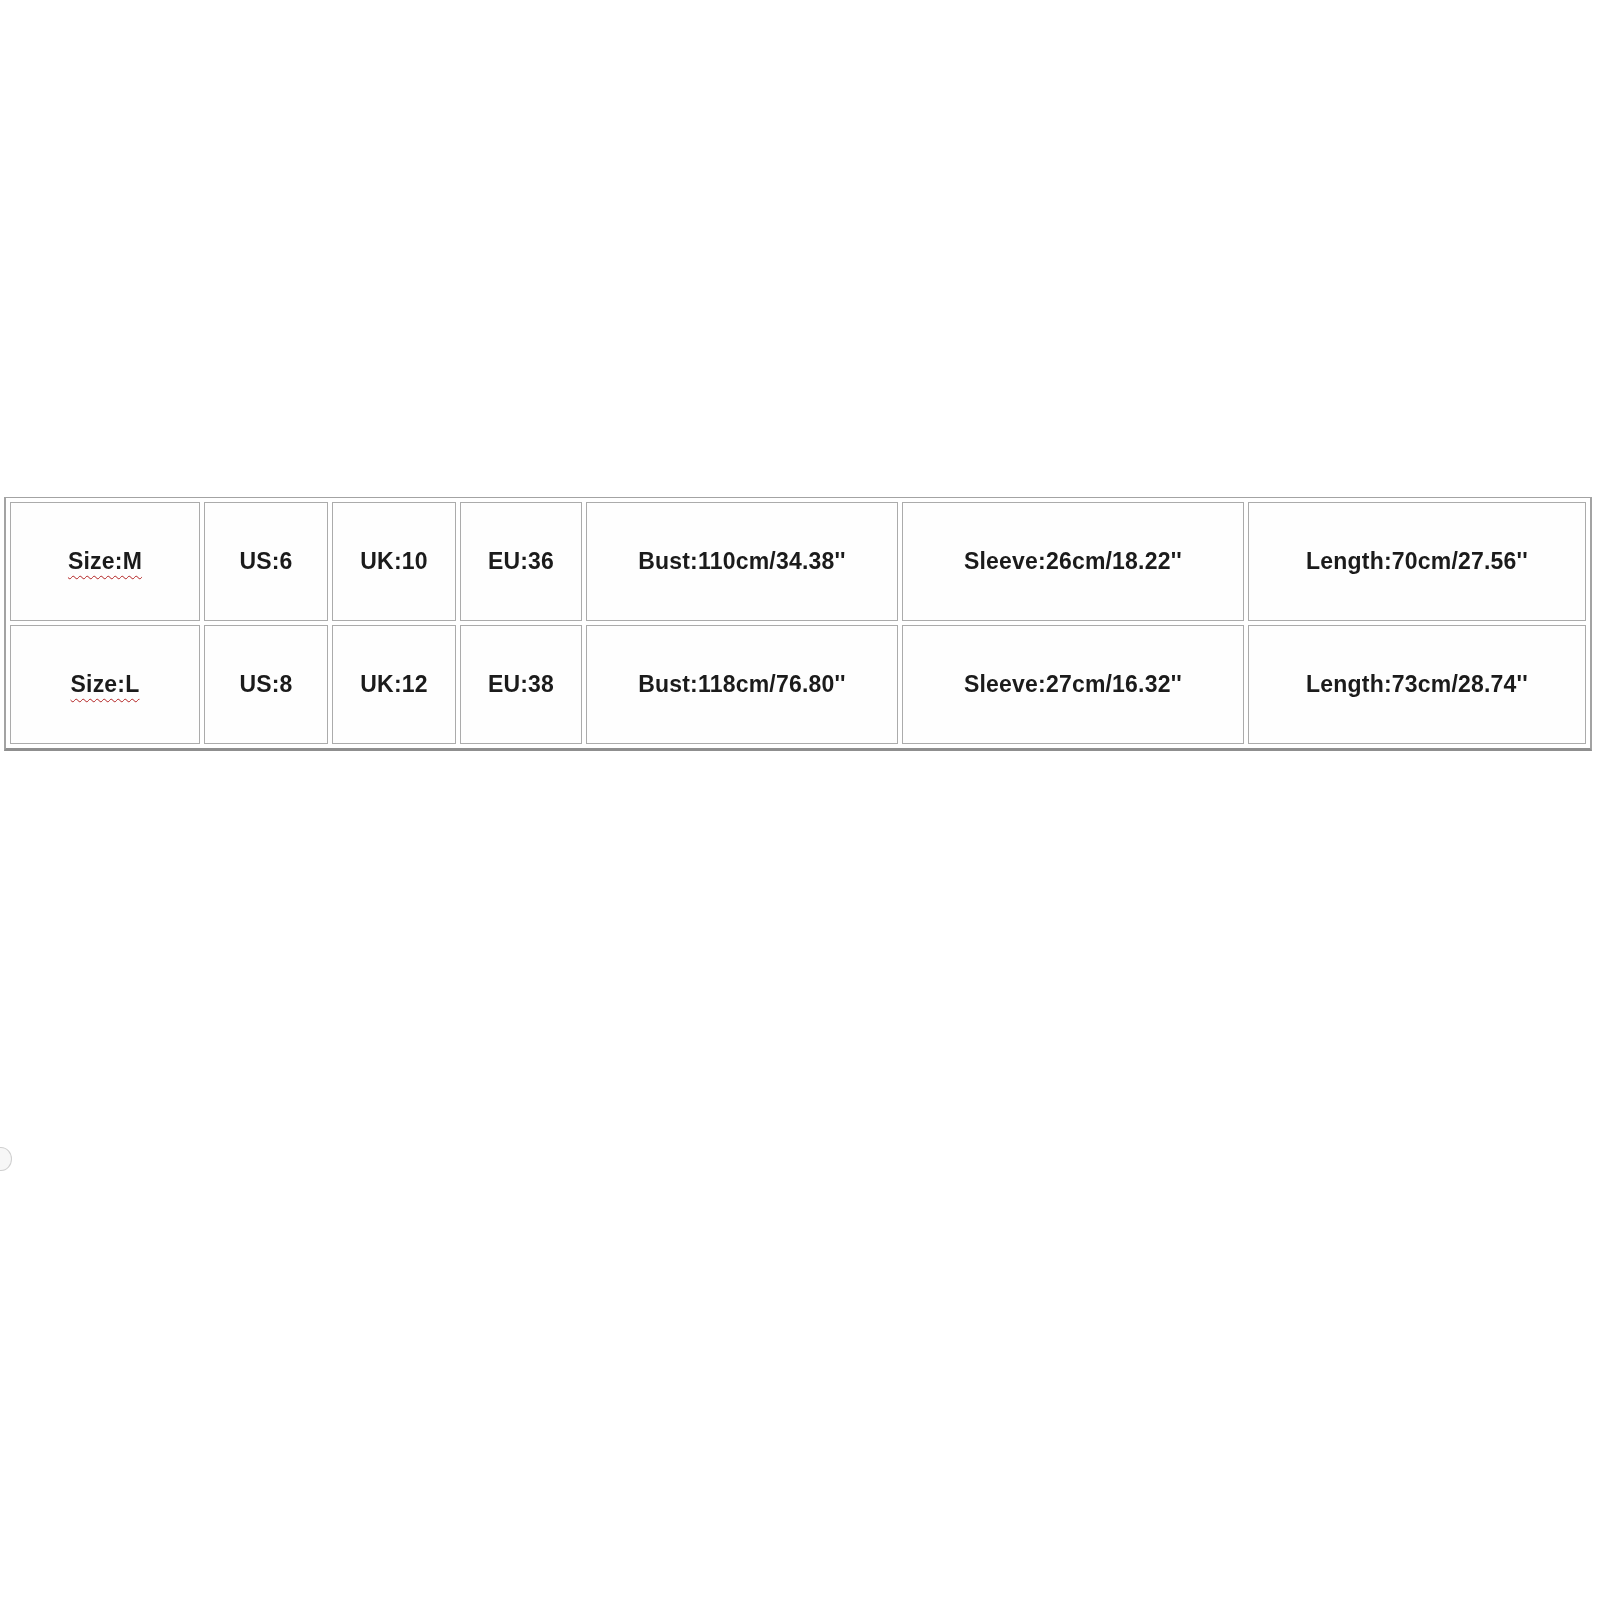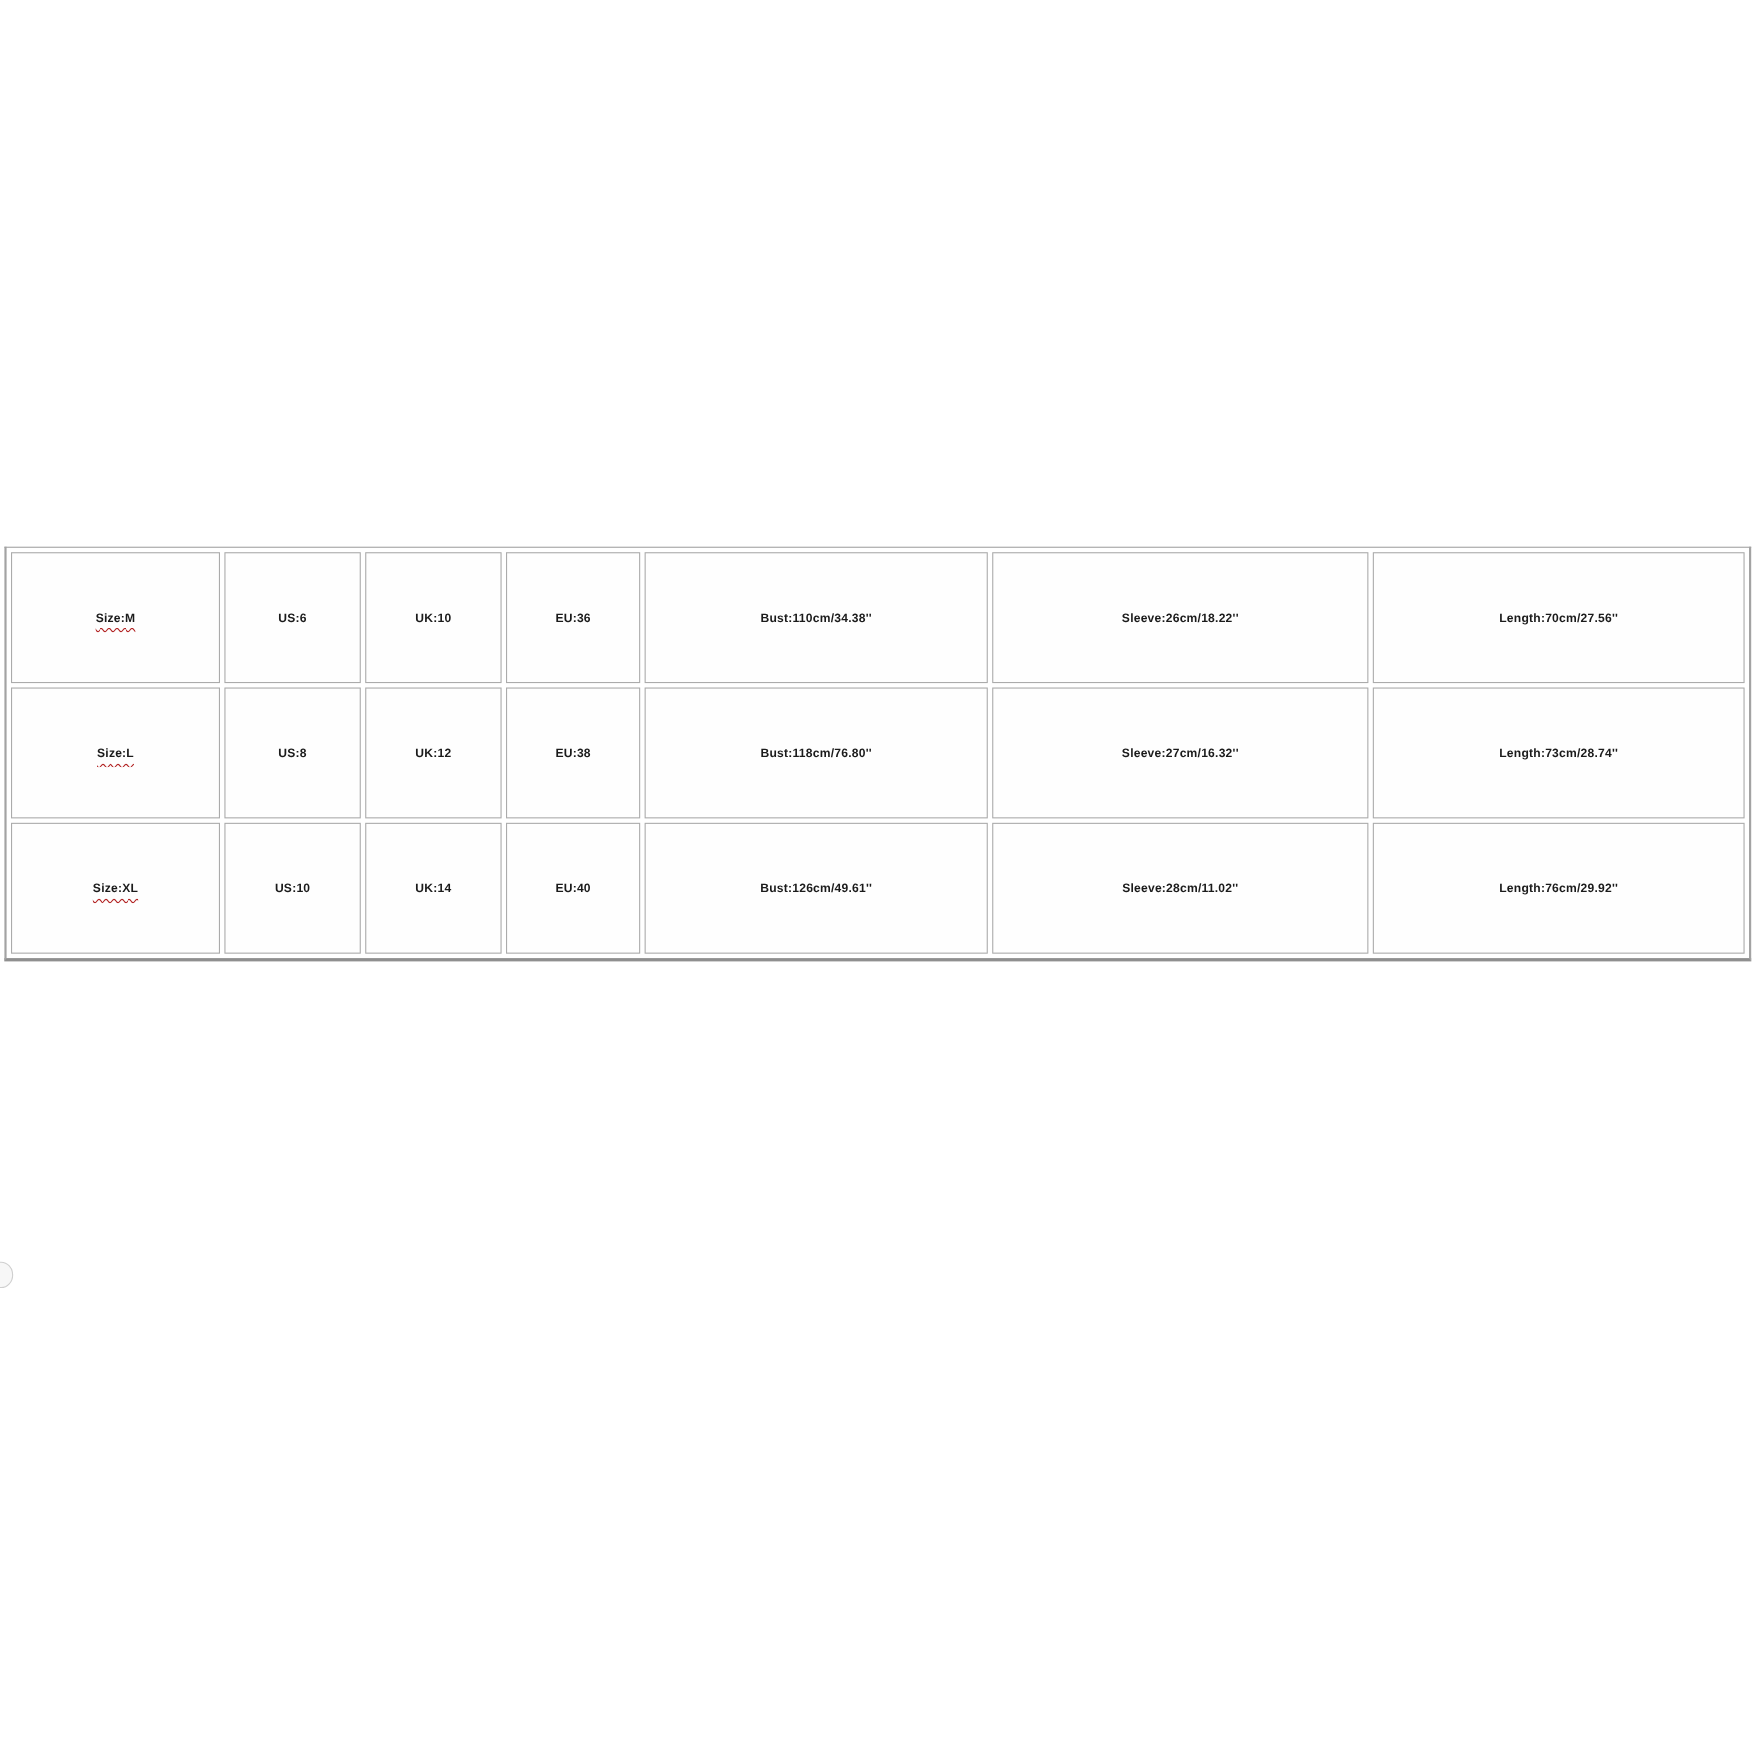--- a/index.html
+++ b/index.html
@@ -32,21 +32,21 @@
     border: 2px solid #a3a3a3;
     border-top-width: 1px;
     border-bottom: 3px solid #8f8f8f;
   }
   table.size-chart td {
     border: 1px solid #ababab;
     background: #fefefe;
     height: 119px;
     text-align: center;
     vertical-align: middle;
-    font-size: 11px;
+    font-size: 23px;
     font-weight: 700;
     color: #1b1b1b;
     letter-spacing: 0.2px;
     overflow: hidden;
     white-space: nowrap;
   }
   .size-label {
     text-decoration-line: underline;
     text-decoration-style: wavy;
     text-decoration-color: #b22222;
@@ -93,28 +93,19 @@
         </tr>
         <tr>
           <td><span class="size-label">Size:L</span></td>
           <td>US:8</td>
           <td>UK:12</td>
           <td>EU:38</td>
           <td>Bust:118cm/76.80''</td>
           <td>Sleeve:27cm/16.32''</td>
           <td>Length:73cm/28.74''</td>
         </tr>
-        <tr>
-          <td><span class="size-label">Size:XL</span></td>
-          <td>US:10</td>
-          <td>UK:14</td>
-          <td>EU:40</td>
-          <td>Bust:126cm/49.61''</td>
-          <td>Sleeve:28cm/11.02''</td>
-          <td>Length:76cm/29.92''</td>
-        </tr>
       </tbody>
     </table>
   </div>
 
   <div class="edge-artifact"></div>
 
 </div>
 
 </body></html>

